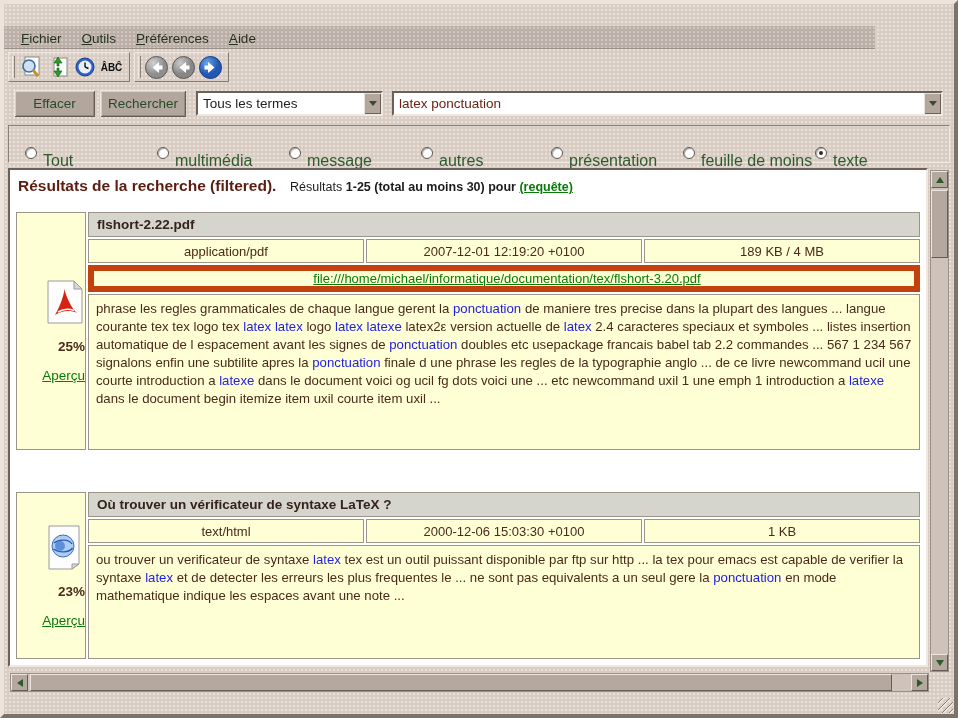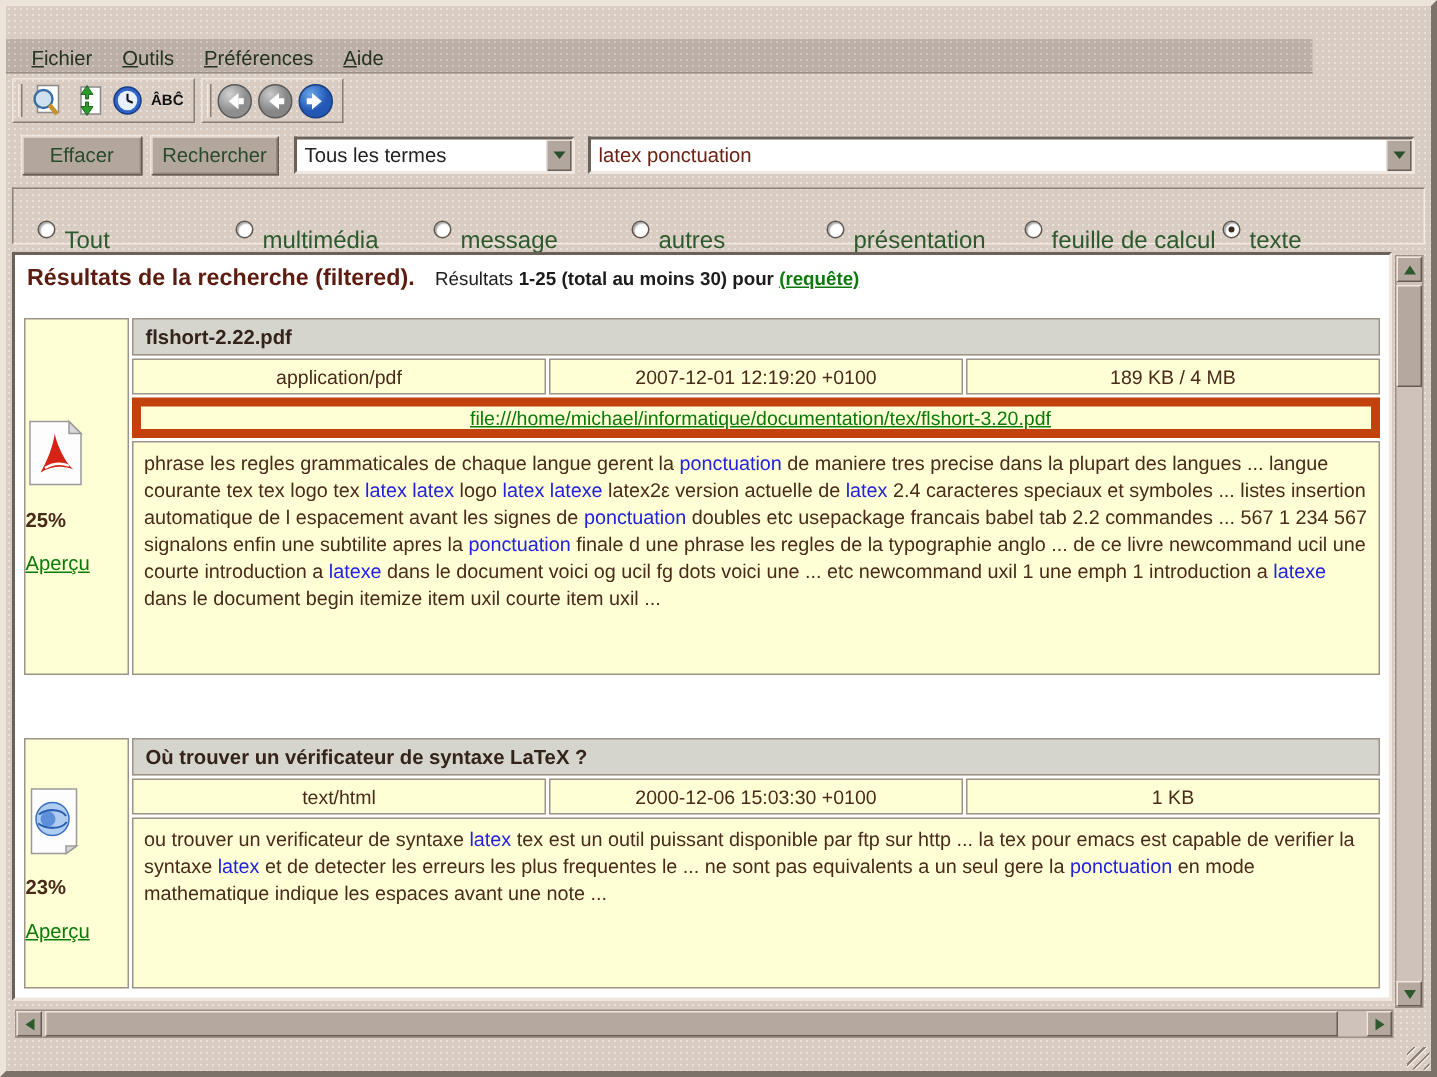--- a/index.html
+++ b/index.html
@@ -98,21 +98,21 @@
   .rh-title{ font-weight:bold; font-size:15.5px; color:#5c1c10; }
   .rh-plain{ font-size:12.5px; color:#1c1c1c; margin-left:10px; }
   .rh-bold{ font-size:12.5px; font-weight:bold; color:#1c1c1c; }
   .rh-link{ font-size:12.5px; font-weight:bold; color:#0a7a0a; text-decoration:underline; cursor:pointer; }
 
   .result-card{ position:absolute; left:6px; width:904px; display:grid; grid-template-columns:70px 1fr; column-gap:2px; }
   .result-1{ top:42px; height:238px; }
   .result-2{ top:322px; height:167px; }
   .side-col{
     background:#ffffd6; border:1px solid #9c9488;
-    display:flex; flex-direction:column; align-items:flex-start; justify-content:center; gap:14px;
+    display:flex; flex-direction:column; align-items:flex-end; justify-content:center; gap:14px;
   }
   .relevance{ font-weight:bold; color:#4a2a1a; font-size:13.5px; }
   .preview-link{ color:#0a7a0a; text-decoration:underline; font-size:13.5px; cursor:pointer; }
   .doc-rows{ display:flex; flex-direction:column; gap:2px; }
   .row-title{ background:#d5d5cd; border:1px solid #9c9488; min-height:25px;
     display:flex; align-items:center; padding-left:8px; font-weight:bold; color:#33231a; font-size:13.5px; }
   .row-meta{ display:grid; grid-template-columns:1fr 1fr 1fr; column-gap:2px; }
   .meta-cell{ background:#ffffd6; border:1px solid #9c9488; min-height:24px;
     display:flex; align-items:center; justify-content:center; color:#4a2a1a; font-size:13px; }
   .row-url{ background:#ffffd6; border:6px solid #c2410c; min-height:24px; display:flex; align-items:center; padding-left:6px;justify-content:center; }
@@ -261,21 +261,21 @@
     <div class="radio-opt" style="left:412px">
         <span class="radio-dot"></span>
         <span class="radio-label">autres</span>
       </div>
     <div class="radio-opt" style="left:542px">
         <span class="radio-dot"></span>
         <span class="radio-label">présentation</span>
       </div>
     <div class="radio-opt" style="left:674px">
         <span class="radio-dot"></span>
-        <span class="radio-label">feuille de calcul</span>
+        <span class="radio-label">feuille de moins</span>
       </div>
     <div class="radio-opt checked" style="left:806px">
         <span class="radio-dot"></span>
         <span class="radio-label">texte</span>
       </div>
   </div>
 
   <div class="results-pane">
     <div class="results-header">
       <span class="rh-title">Résultats de la recherche (filtered).</span>

